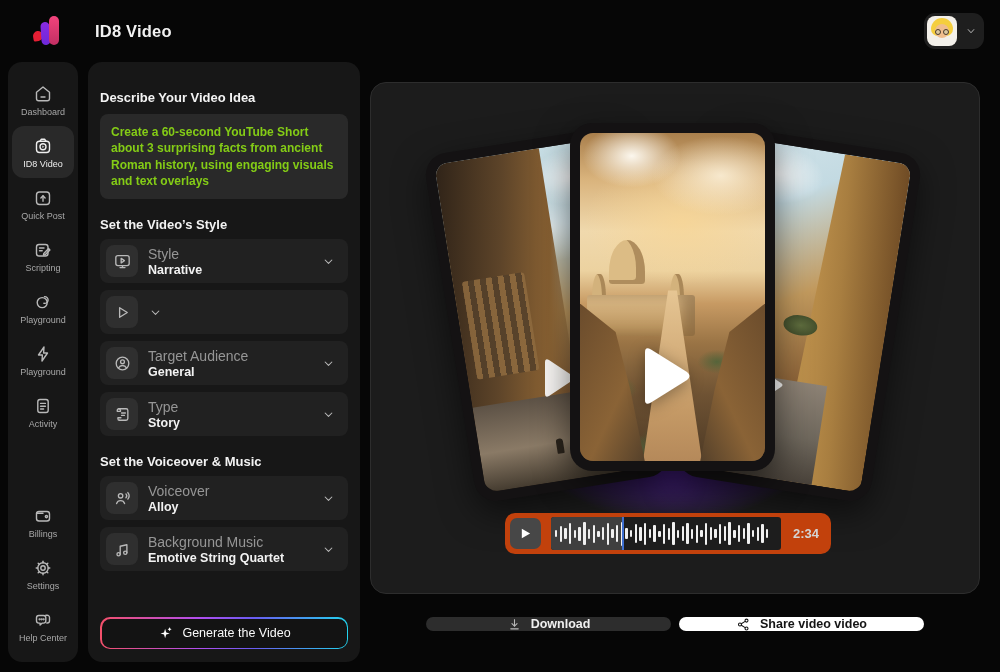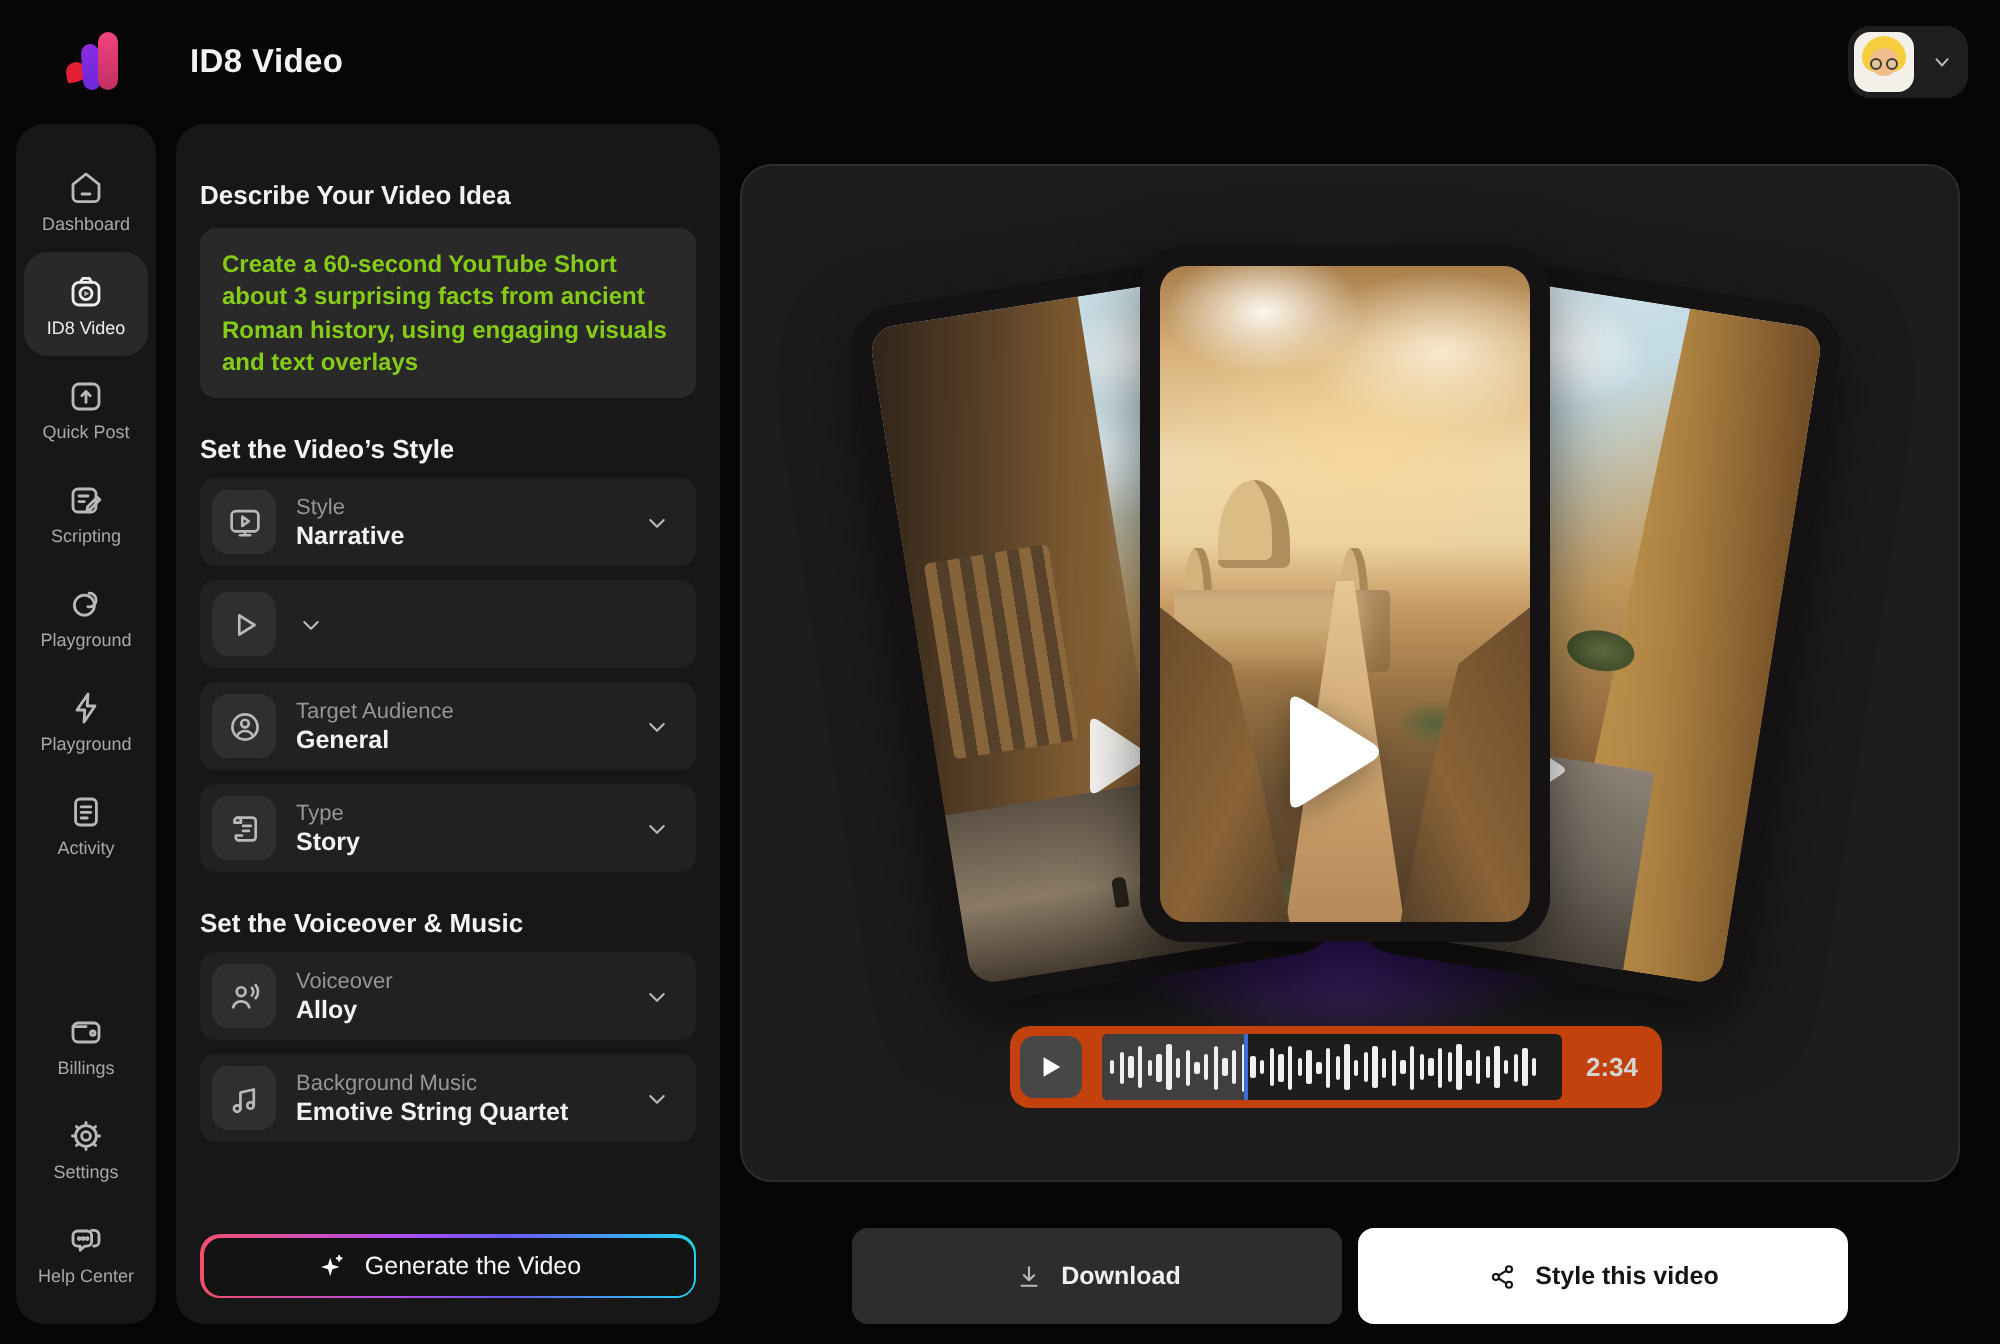--- a/index.html
+++ b/index.html
@@ -47,21 +47,21 @@
     display:flex; flex-direction:column; flex:0 0 auto; }
   .section-h { font-size:13px; font-weight:700; color:#f3f3f3; }
   .idea-box { margin-top:9px; background:#292929; border-radius:8px; padding:10px 11px; font-size:12px;
     font-weight:700; line-height:1.36; color:#84cc16; cursor:text; }
   .h2 { margin-top:18px; }
   .field-row { margin-top:7px; height:44px; background:#212121; border-radius:8px; display:flex;
     align-items:center; padding:0 12px 0 6px; gap:10px; cursor:pointer; }
   .icon-tile { width:32px; height:32px; background:#2f2f2f; border-radius:8px; display:flex;
     align-items:center; justify-content:center; flex:0 0 auto; }
   .field-txt { flex:1; min-width:0; }
-  .field-label { font-size:11px; color:#969696; }
+  .field-label { font-size:14px; color:#969696; }
   .field-value { font-size:12.5px; font-weight:700; color:#f2f2f2; margin-top:1px; }
   .gen-wrap { margin-top:auto; border-radius:10px; padding:1.5px;
     background:linear-gradient(90deg,#f4506a 0%,#b14ef0 40%,#6a5cf2 62%,#22d3ee 100%); cursor:pointer; }
   .gen-btn { background:#131313; border-radius:8.5px; height:29px; display:flex; align-items:center;
     justify-content:center; gap:8px; font-size:12.5px; font-weight:400; color:#fafafa; }
 
   
   .right-col { flex:1; display:flex; flex-direction:column; min-width:0; }
   .preview { margin-top:20px; height:512px; background:#1c1c1c; border:1px solid #2d2d2d; border-radius:16px;
     position:relative; overflow:hidden; }
@@ -139,21 +139,21 @@
     align-items:center; justify-content:center; cursor:pointer; flex:0 0 auto; }
   .wave { flex:1; height:33px; position:relative; background:#1d1d1d; border-radius:3px; overflow:hidden; cursor:pointer; }
   .wave-played { position:absolute; left:0; top:0; bottom:0; width:31%; background:#3f3f3f; }
   .wave-bars { position:absolute; inset:0; display:flex; align-items:center; gap:2.3px; padding:0 4px; }
   .wbar { width:2.4px; background:#f0f0f0; border-radius:1px; flex:0 0 auto; }
   .playhead { position:absolute; top:0; bottom:0; width:2px; background:#3e6fd0; }
   .time { font-size:13px; font-weight:700; color:#d4d4d4; padding:0 7px 0 2px; flex:0 0 auto; }
 
   
   .actions { margin-top:23px; display:flex; justify-content:center; gap:8px; }
-  .btn { width:245px; height:48px; border-radius:8px; display:flex; align-items:center; justify-content:center;
+  .btn { width:245px; height:14px; border-radius:8px; display:flex; align-items:center; justify-content:center;
     gap:9px; font-size:12.5px; font-weight:700; cursor:pointer; border:none;text-align:center; }
   .btn.dl { background:#2d2d2d; color:#f0f0f0; }
   .btn.share { background:#ffffff; color:#141414; }
   .btn.share svg.ic { stroke:#141414; }
 </style>
 </head>
 <body>
 
 <div class="app">
 
@@ -524,18 +524,18 @@
           <span>Download</span>
         </button>
         <button class="btn share">
           <svg class="ic" width="15" height="15" viewBox="0 0 20 20">
             <circle cx="5.3" cy="10" r="2"></circle>
               <circle cx="14" cy="4.8" r="2"></circle>
               <circle cx="14" cy="15.2" r="2"></circle>
             <line x1="7.1" y1="9" x2="12.2" y2="5.8"></line>
               <line x1="7.1" y1="11" x2="12.2" y2="14.2"></line>
             </svg>
-          <span>Style this video</span>
+          <span>Share video video</span>
         </button>
       </div>
     </div>
   </div>
 </div>
 
 </body></html>

